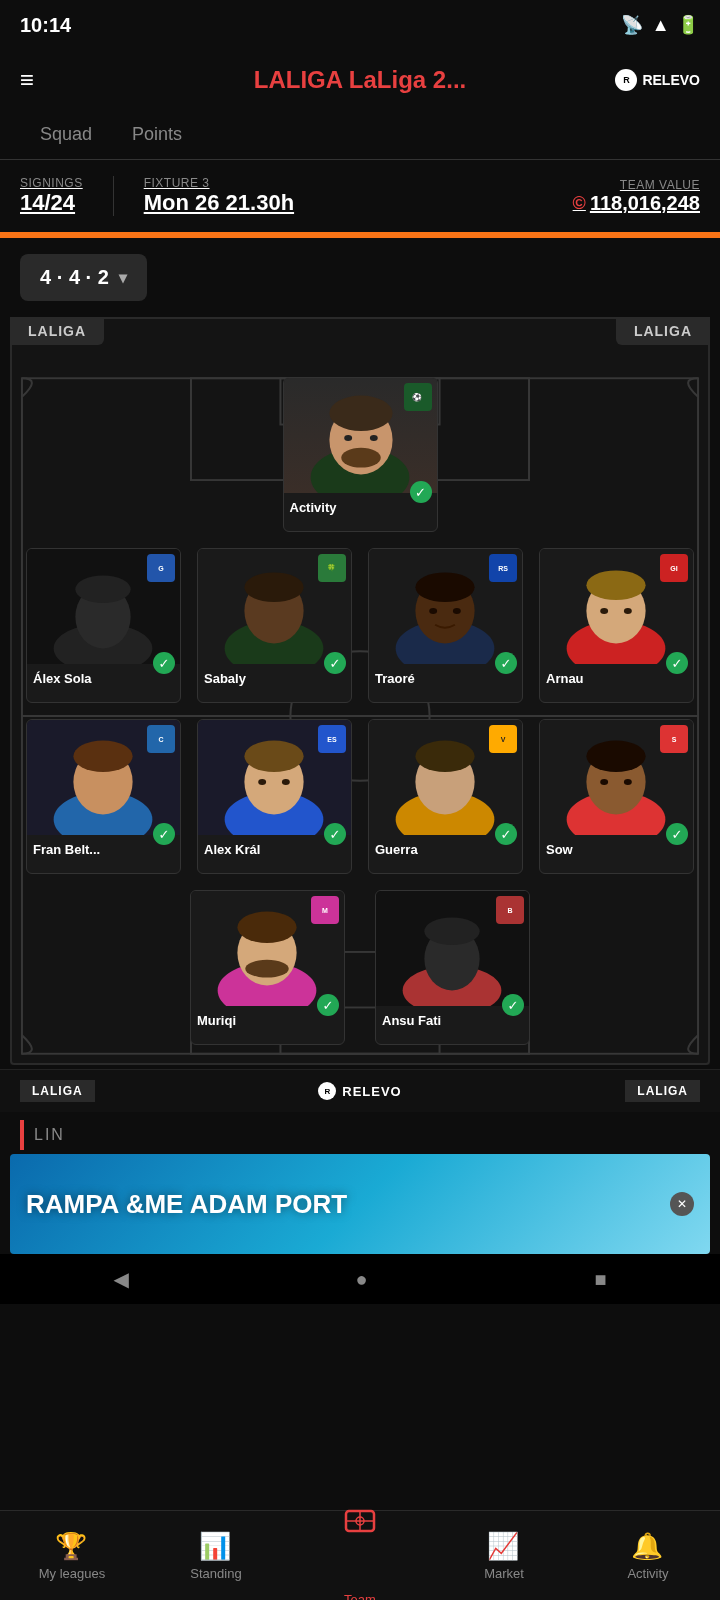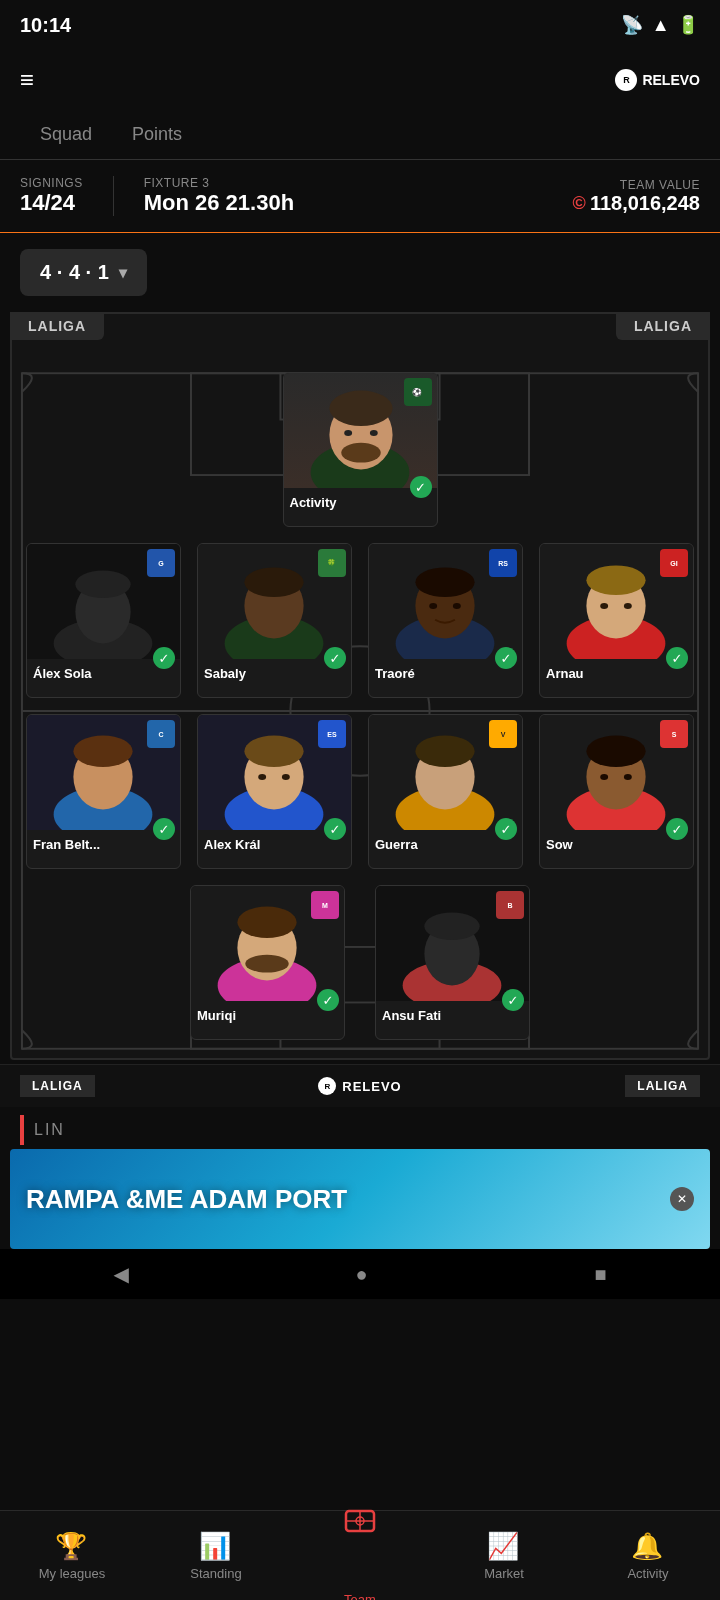--- a/index.html
+++ b/index.html
@@ -89,21 +89,22 @@
       height: 3px;
       background: #e84040;
     }
 
     
     .stats-row {
       display: flex;
       align-items: center;
       padding: 16px 20px;
       gap: 30px;
-      border-bottom: 1px solid #f97316;
+      border-bottom: 6px solid #f97316;
+      text-decoration: underline;
     }
     .stat-item { display: flex; flex-direction: column; }
     .stat-label { font-size: 12px; color: #888; text-transform: uppercase; letter-spacing: 0.5px; }
     .stat-value { font-size: 22px; font-weight: bold; color: #fff; }
     .stat-sep { width: 1px; height: 40px; background: #333; }
     .team-value { margin-left: auto; text-align: right; }
     .team-value .stat-value { font-size: 20px; display: flex; align-items: center; gap: 4px; }
     .coin-icon { color: #e84040; font-size: 18px; }
 
     
@@ -325,20 +326,23 @@
   <span class="status-time">10:14</span>
   <div class="status-icons">
     <span style="font-size:18px">📡</span>
     <span style="font-size:18px">▲</span>
     <span style="font-size:18px">🔋</span>
   </div>
 </div>
 
 <div class="header">
   <span class="menu-icon">≡</span>
+  <h1 class="header-title">
+    <span>LALIGA </span><span style="color:#e84040">LaLiga 2...</span>
+  </h1>
   <div class="relevo-logo">
     <div class="relevo-circle">
         <span style="font-size:9px;font-weight:900">R</span>
       </div>
     <span>RELEVO</span>
   </div>
 </div>
 
 <div class="tabs">
   <div class="tab">Squad</div>
@@ -359,21 +363,21 @@
     <span class="stat-label">TEAM VALUE</span>
     <div class="stat-value">
       <span class="coin-icon">©</span>
       <span>118,016,248</span>
     </div>
   </div>
 </div>
 
 <div class="formation-bar">
   <button class="formation-btn">
-    <span>4 · 4 · 1</span>
+    <span>4 · 4 · 2</span>
     <span class="chevron-down">▾</span>
   </button>
 </div>
 
 <div class="pitch-container">
   <div class="pitch-badge left">LALIGA</div>
   <div class="pitch-badge right">LALIGA</div>
 
   <div class="pitch-wrapper">
     <div class="pitch">

